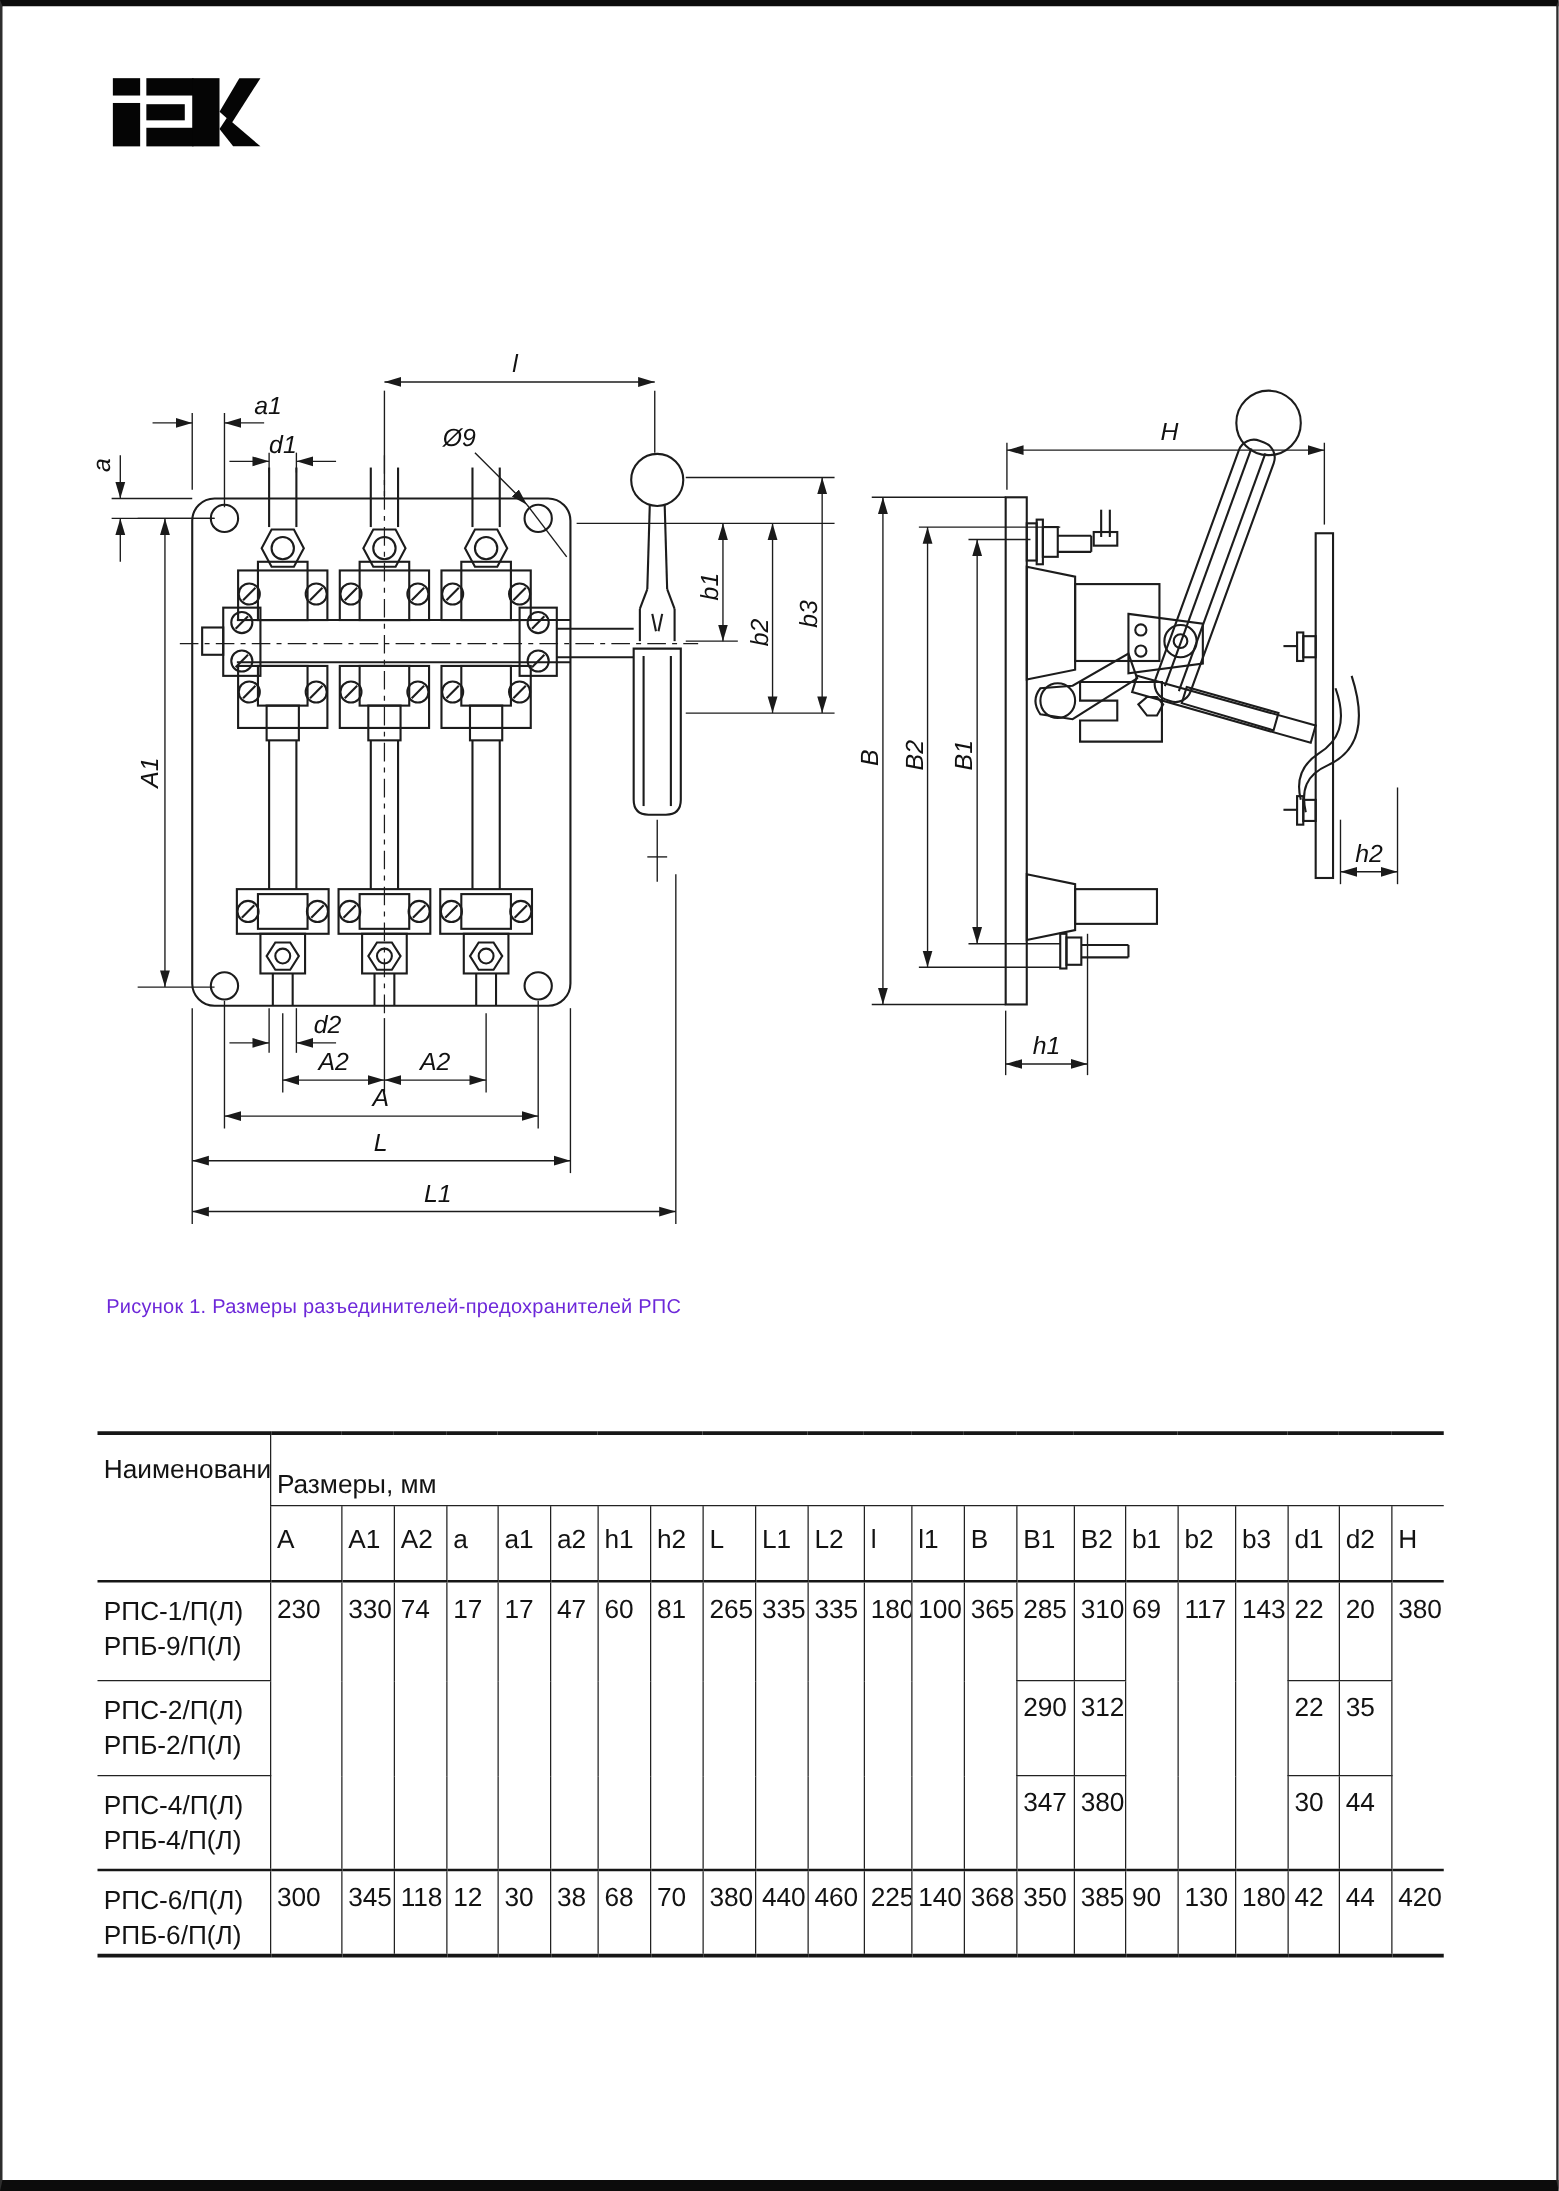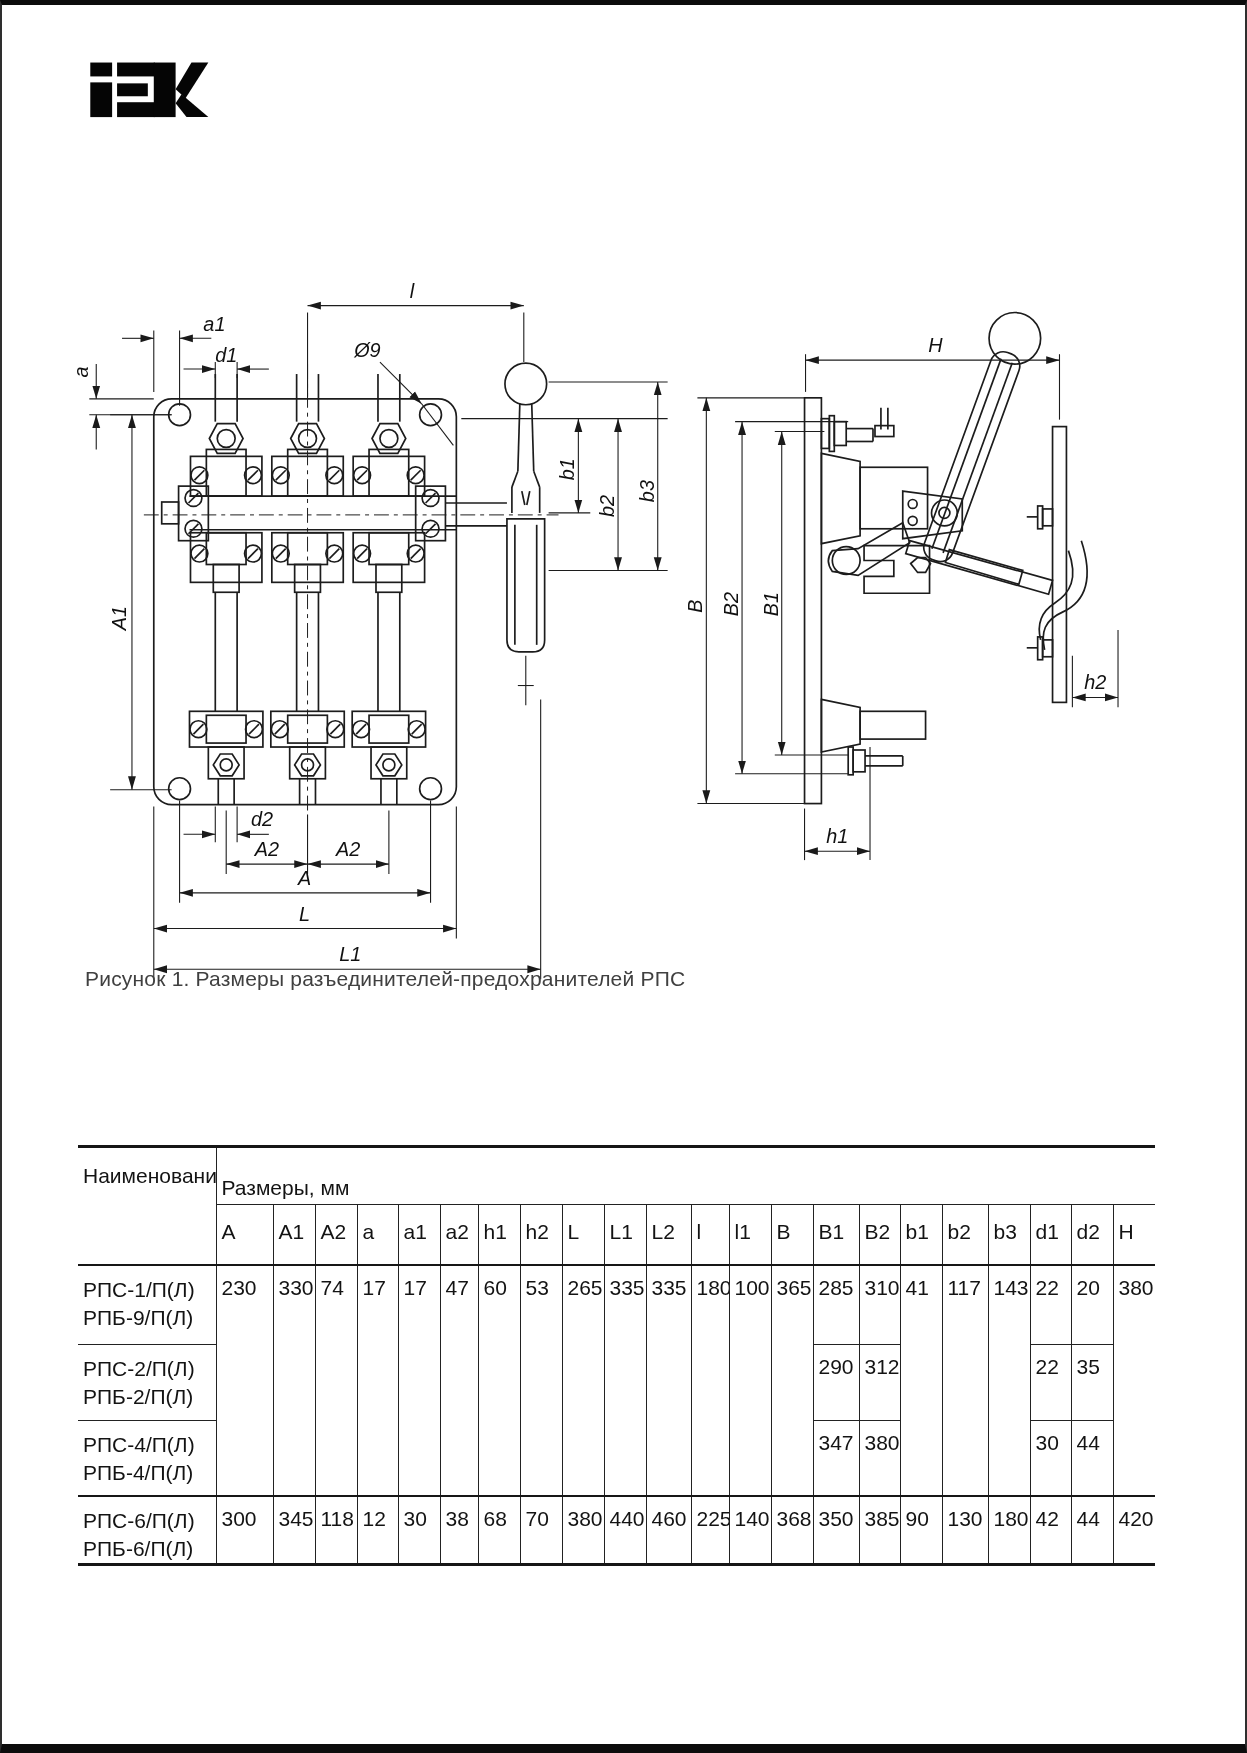--- a/index.html
+++ b/index.html
@@ -9,21 +9,21 @@
     border-top:5px solid #0c0c0c; border-bottom:9px solid #0c0c0c;
     border-left:2px solid #2e2e2e; border-right:2px solid #2e2e2e;
     font-family:"Liberation Sans", sans-serif; color:#141414;
   }
   svg.draw { position:absolute; left:0; top:0; width:1243px; height:1739px; }
   .ol { fill:none; stroke:#1c1c1c; stroke-width:1.7; }
   .tl { fill:none; stroke:#1c1c1c; stroke-width:1.1; }
   .cl { fill:none; stroke:#1c1c1c; stroke-width:1; stroke-dasharray:15 5 4 5; }
   .blk { fill:#050505; stroke:none; }
   .dlab { font:italic 20px "Liberation Sans", sans-serif; fill:#111; }
-  .caption { position:absolute; left:83px; top:962px; font-size:21px; letter-spacing:0.2px; color:#404040; }
+  .caption { position:absolute; left:83px; top:1032px; font-size:16px; letter-spacing:0.2px; color:#6d28d9; }
   .dims { position:absolute; left:76px; top:1140px; border-collapse:collapse; table-layout:fixed;
           width:1077px; font-size:21px; color:#131313; }
   .dims th, .dims td { font-weight:normal; text-align:left; vertical-align:top;
           padding:10px 1px 0 5px; overflow:hidden; white-space:nowrap; }
   .dims .v { border-left:1.5px solid #222; }
   .dims thead tr.toprow th { border-top:3px solid #161616; }
   .dims th.namehead { border-bottom:2.2px solid #161616; padding-top:16px; }
   .dims th.sizes { border-bottom:1.5px solid #222; padding-top:28px; }
   .dims tr.cols th { border-bottom:2.2px solid #161616; padding-top:15px; }
   .dims .rb { border-bottom:1.6px solid #222; }
@@ -343,30 +343,30 @@
           <div>РПС-1/П(Л)</div>
           <div>РПБ-9/П(Л)</div>
         </td>
         <td class="v" rowspan="3">230</td>
         <td class="v" rowspan="3">330</td>
         <td class="v" rowspan="3">74</td>
         <td class="v" rowspan="3">17</td>
         <td class="v" rowspan="3">17</td>
         <td class="v" rowspan="3">47</td>
         <td class="v" rowspan="3">60</td>
-        <td class="v" rowspan="3">53</td>
+        <td class="v" rowspan="3">81</td>
         <td class="v" rowspan="3">265</td>
         <td class="v" rowspan="3">335</td>
         <td class="v" rowspan="3">335</td>
         <td class="v" rowspan="3">180</td>
         <td class="v" rowspan="3">100</td>
         <td class="v" rowspan="3">365</td>
         <td class="v rb">285</td>
         <td class="v rb">310</td>
-        <td class="v" rowspan="3">41</td>
+        <td class="v" rowspan="3">69</td>
         <td class="v" rowspan="3">117</td>
         <td class="v" rowspan="3">143</td>
         <td class="v rb">22</td>
         <td class="v rb">20</td>
         <td class="v" rowspan="3">380</td>
       </tr>
       <tr style="height:76px">
         <td class="nm rb">
           <div>РПС-2/П(Л)</div>
           <div>РПБ-2/П(Л)</div>

